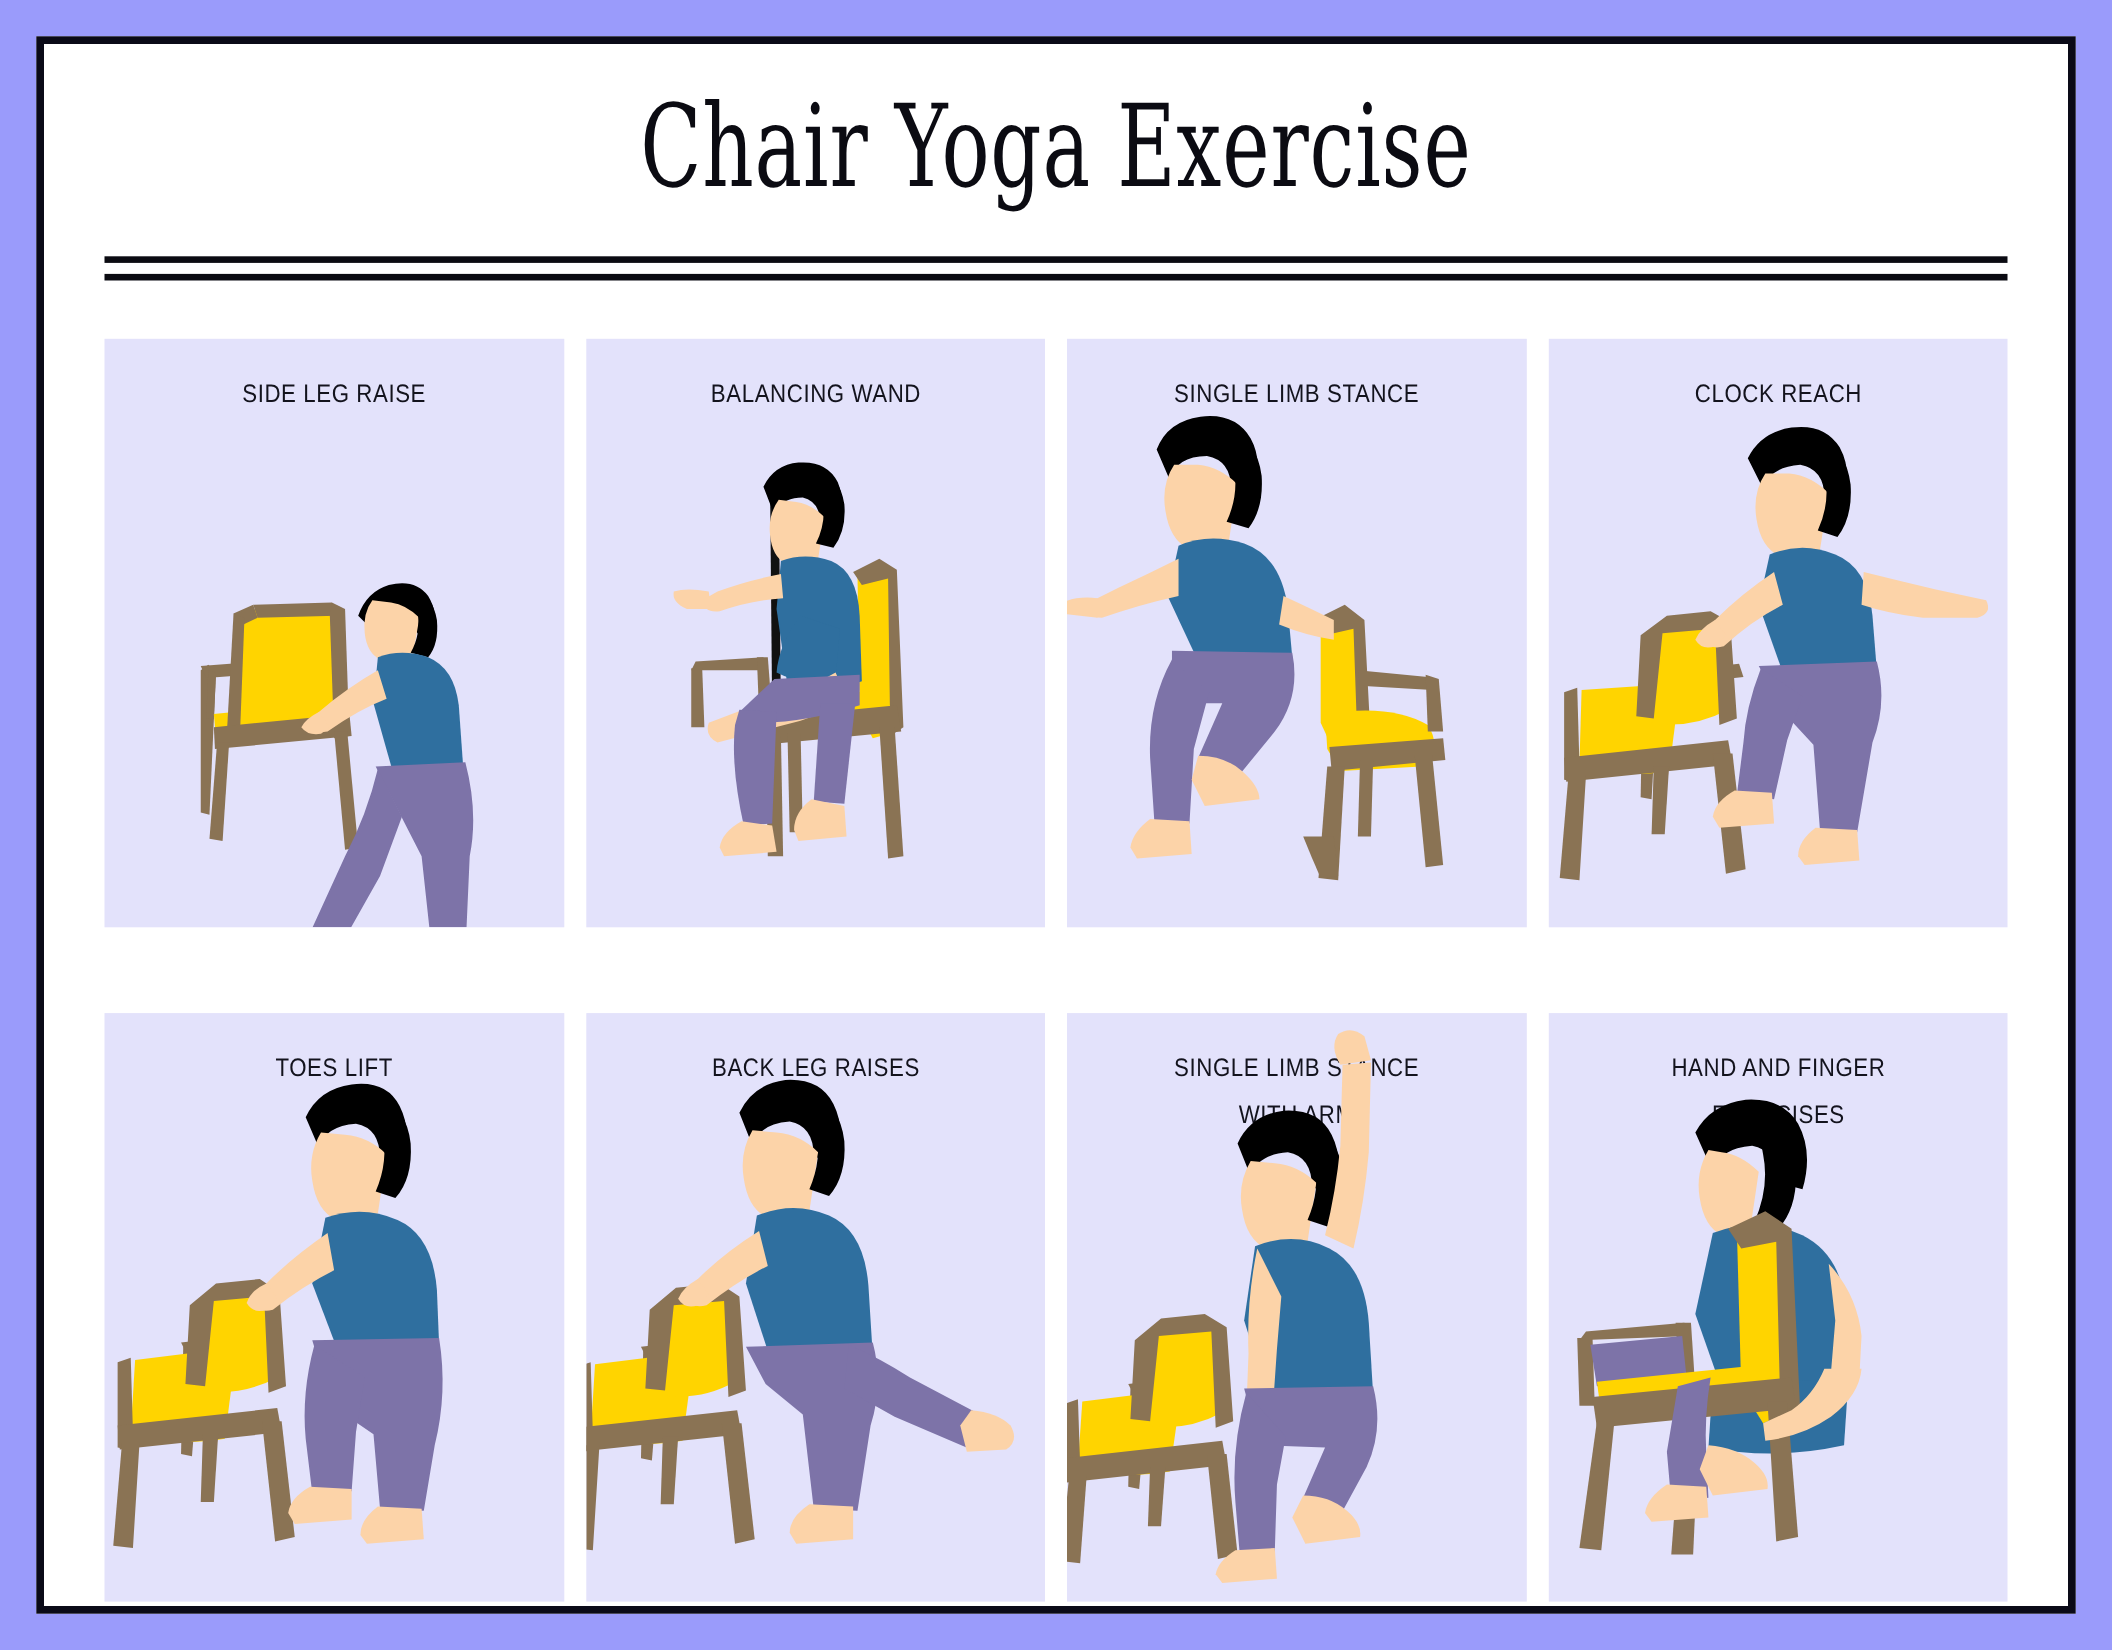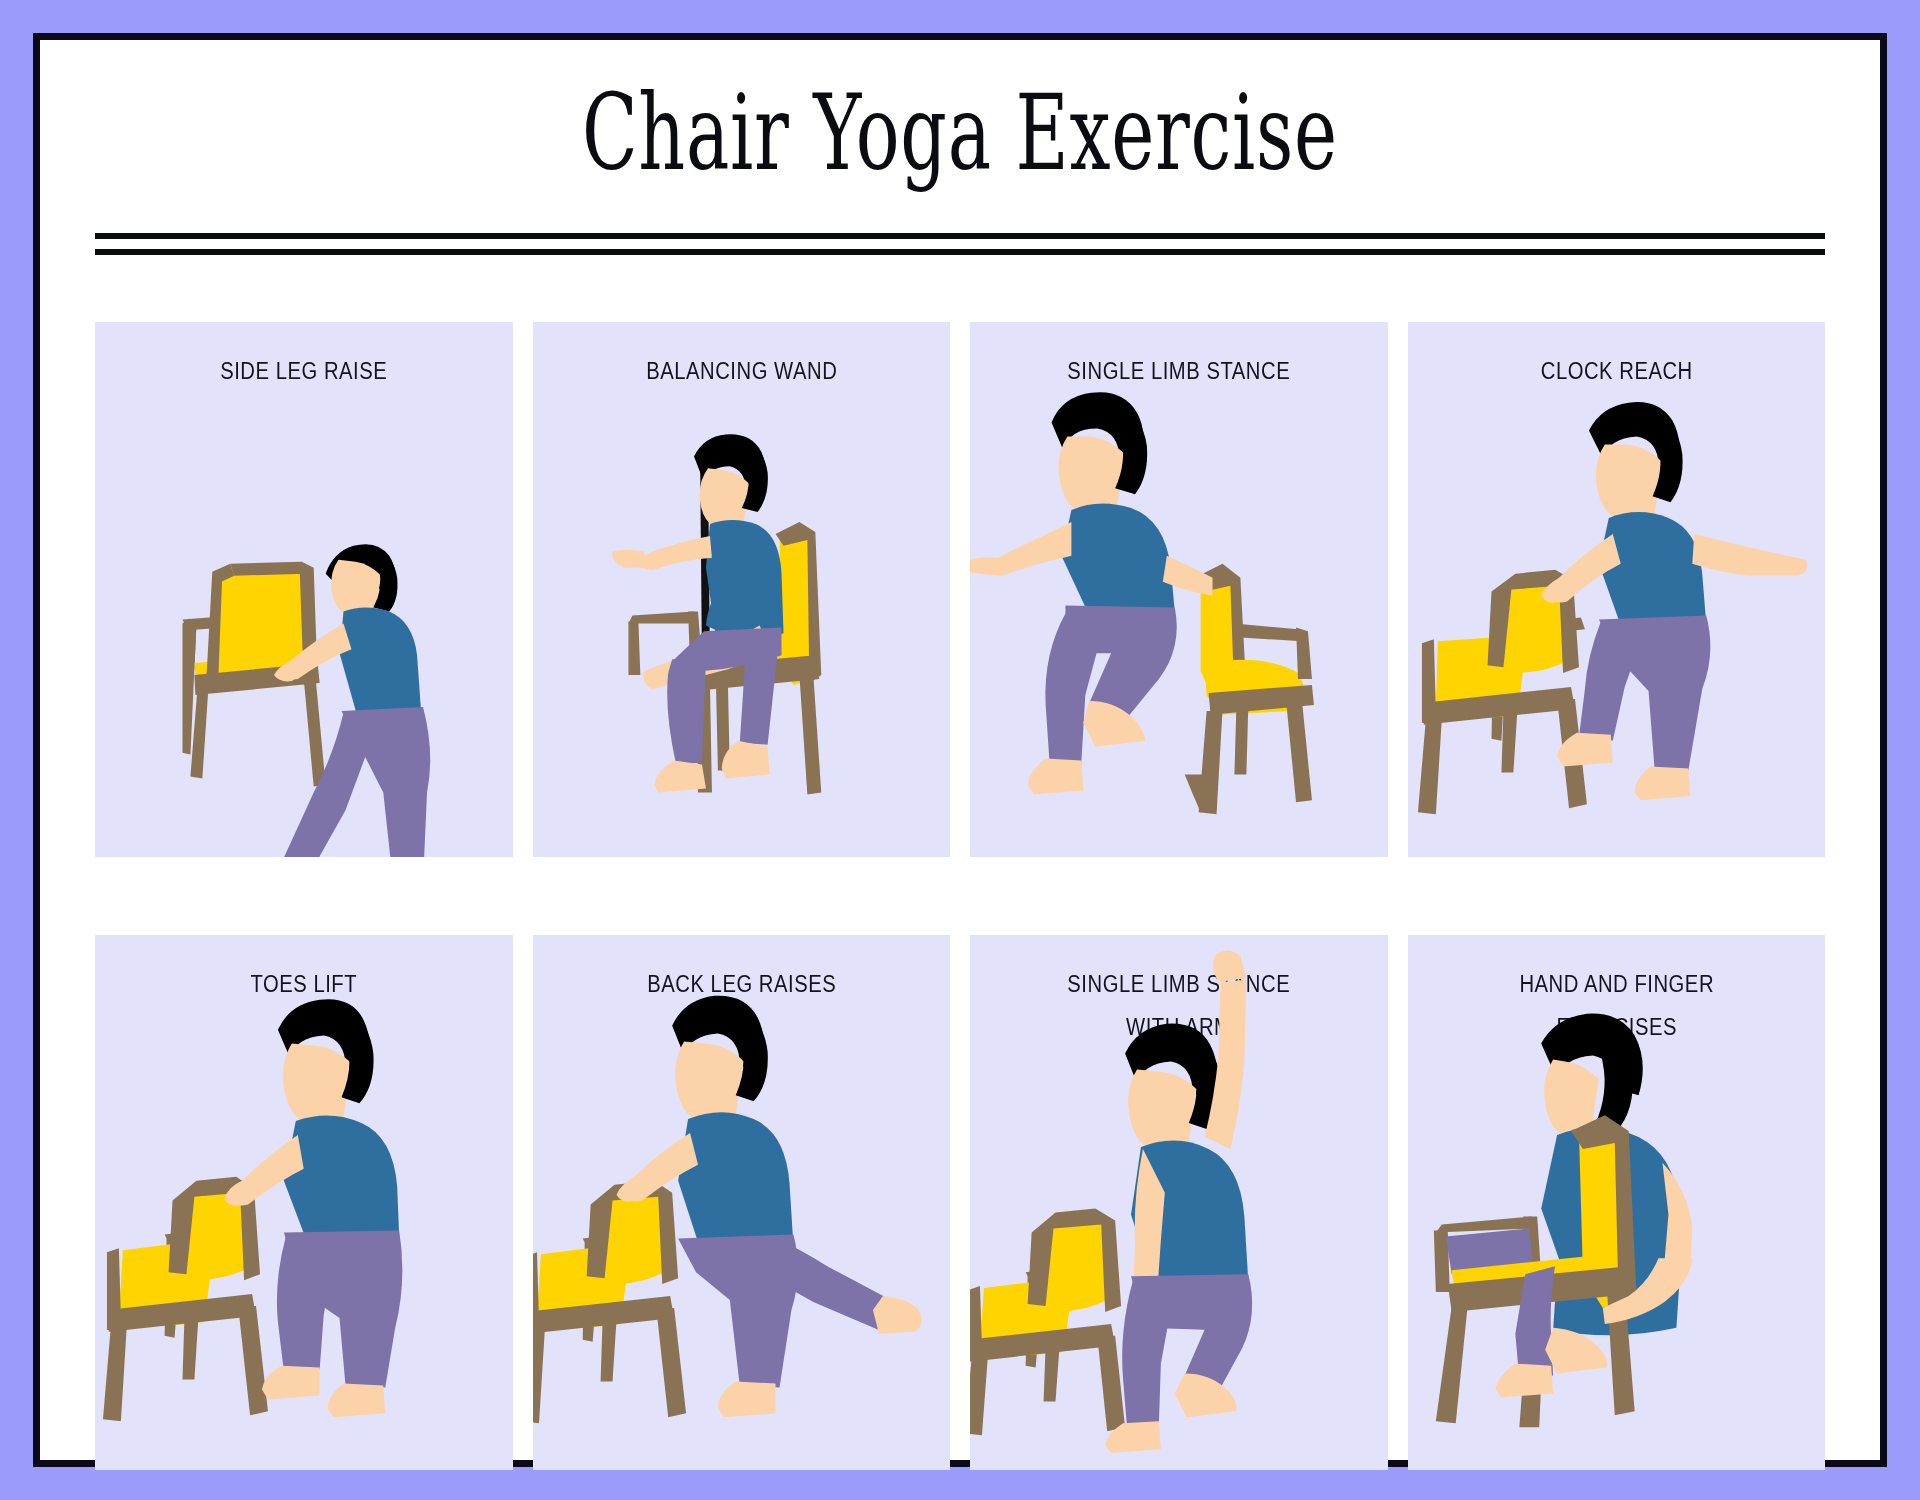--- a/index.html
+++ b/index.html
@@ -53,21 +53,21 @@
   }
   .rule{
     height:6px;
     background:#0b0b12;
   }
   .rule + .rule{ margin-top:10px; }
 
   
   .grid{
     width:1730px;
-    margin:15px auto;
+    margin:1px auto;
     padding-top:52px;
     display:grid;
     grid-template-columns:repeat(4, 1fr);
     grid-template-rows:repeat(2, 535px);
     column-gap:20px;
     row-gap:78px;
   }
 
   .card{
     position:relative;

